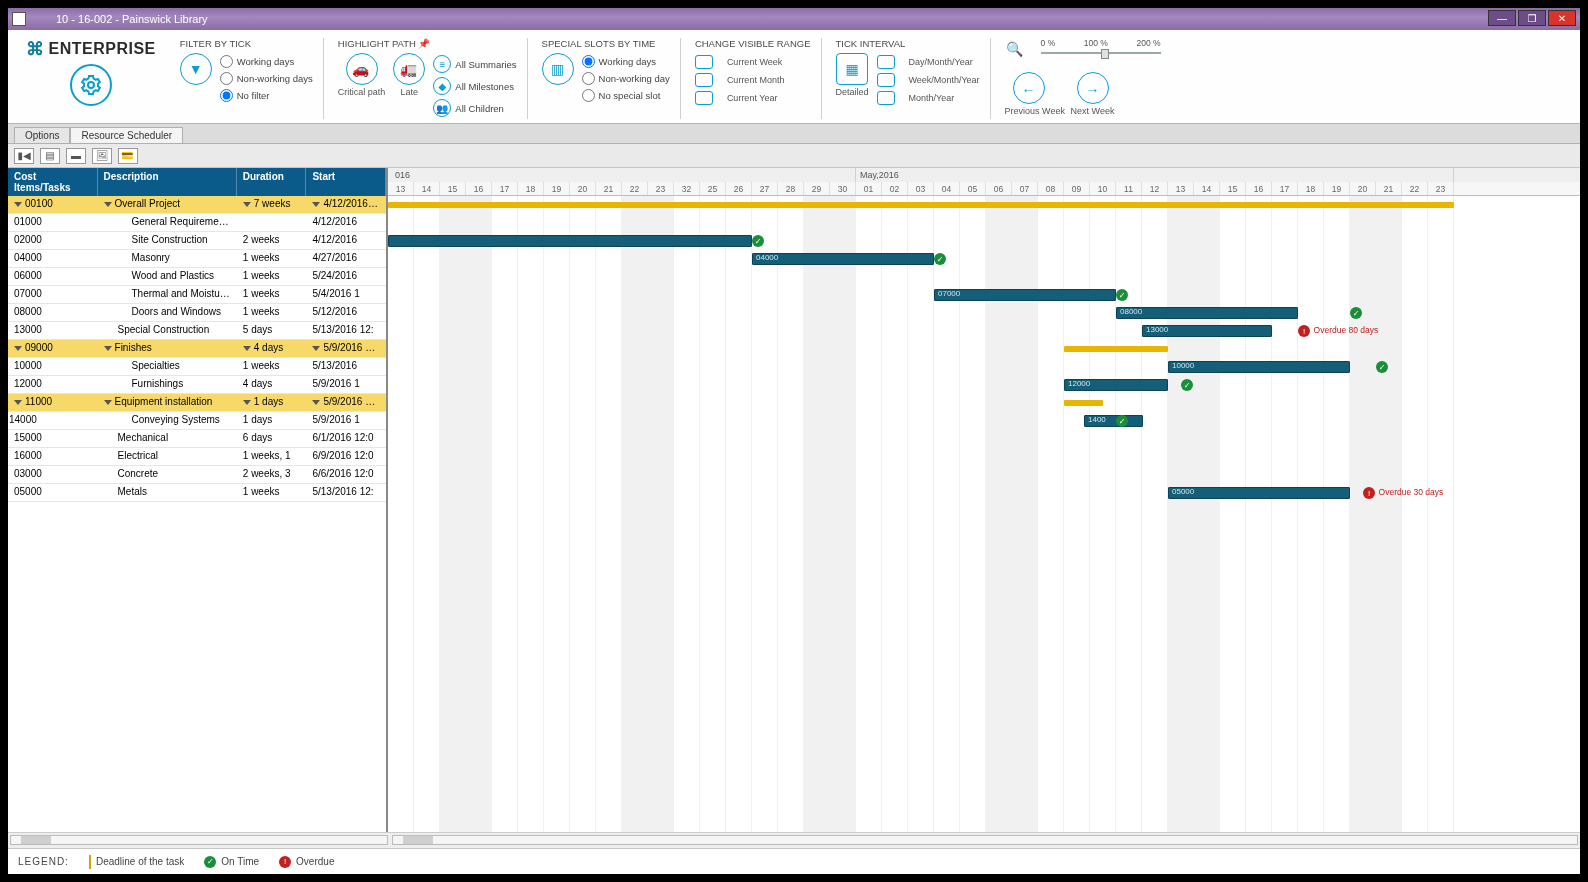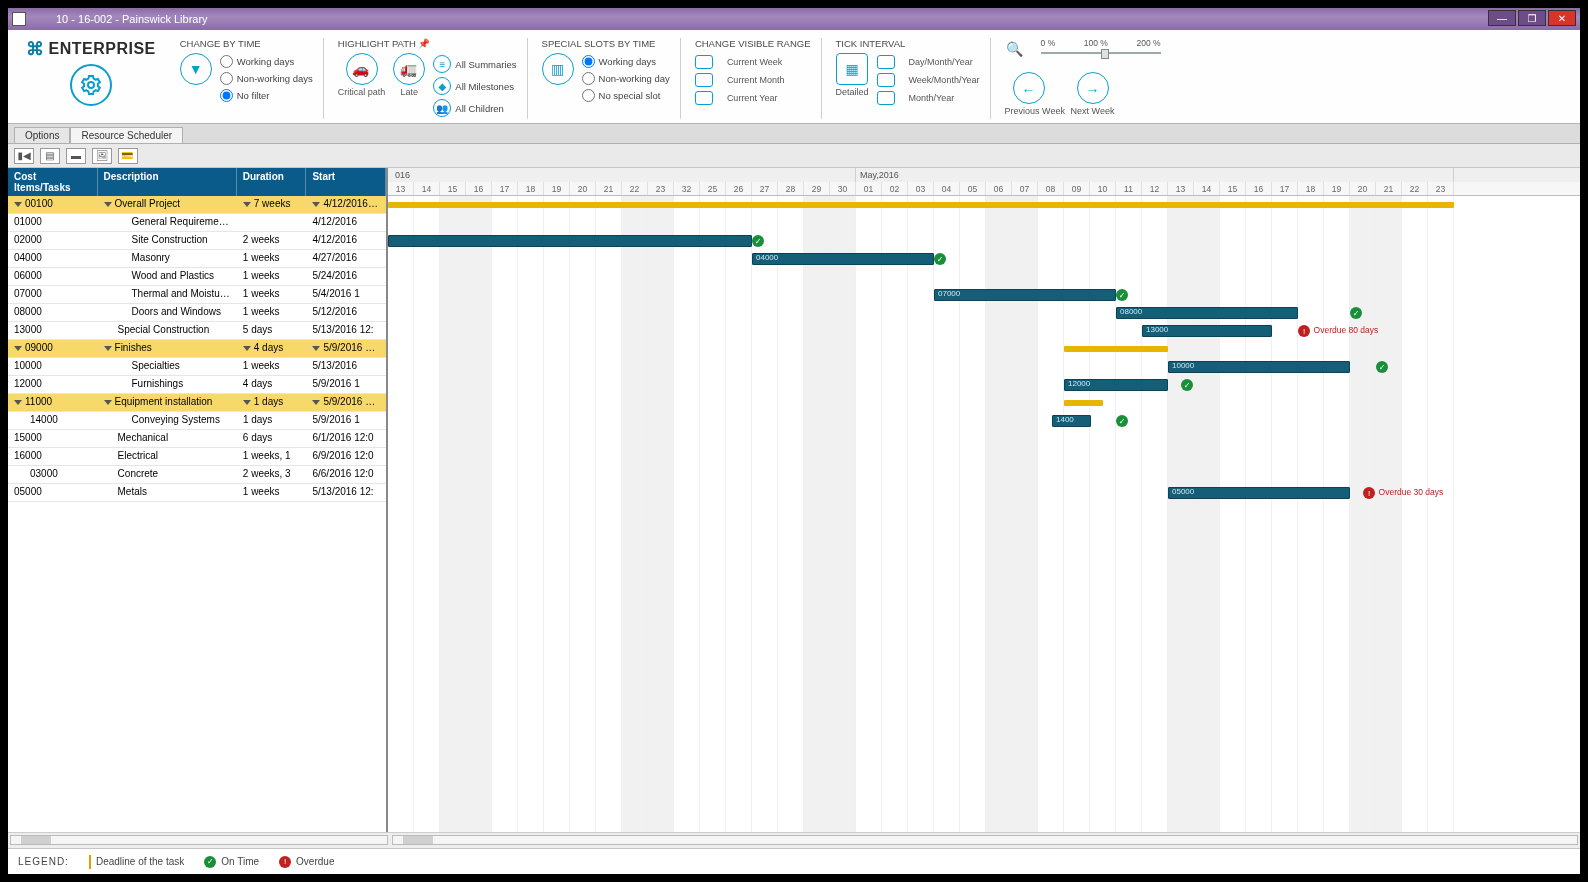--- a/index.html
+++ b/index.html
@@ -106,21 +106,21 @@
       </div>
       <div class="gear">
         <svg viewBox="0 0 24 24" fill="none" stroke="#0a9ecf" stroke-width="2">
             <circle cx="12" cy="12" r="3"></circle>
             <path d="M19 12a7 7 0 0 0-.1-1.2l2-1.5-2-3.4-2.3.9a7 7 0 0 0-2-1.2L14 3h-4l-.6 2.6a7 7 0 0 0-2 1.2l-2.3-.9-2 3.4 2 1.5A7 7 0 0 0 5 12a7 7 0 0 0 .1 1.2l-2 1.5 2 3.4 2.3-.9a7 7 0 0 0 2 1.2L10 21h4l.6-2.6a7 7 0 0 0 2-1.2l2.3.9 2-3.4-2-1.5A7 7 0 0 0 19 12z"></path>
           </svg>
       </div>
     </div>
 
     <div class="group">
-      <div class="group-title">CHANGE BY TIME</div>
+      <div class="group-title">FILTER BY TICK</div>
       <div class="group-body">
         <div class="icon-col">
           <div class="circle-icon">▼</div>
         </div>
         <div class="radio-list" id="filter-radios">
             <label><input type="radio" name="fr" style=""> Working days</label>
             <label><input type="radio" name="fr" style=""> Non-working days</label>
             <label><input type="radio" name="fr" checked="" style=""> No filter</label>
           </div>
       </div>
@@ -332,39 +332,39 @@
               <div class="c2">4 days</div>
               <div class="c3">5/9/2016 1</div>
             </div>
             <div class="row lvl0">
               <div class="c0" style="padding-left:6px"><span class="caret"></span>11000</div>
               <div class="c1" style="padding-left:6px"><span class="caret"></span>Equipment installation</div>
               <div class="c2"><span class="caret"></span>1 days</div>
               <div class="c3"><span class="caret"></span>5/9/2016 12:0</div>
             </div>
             <div class="row">
-              <div class="c0" style="padding-left:22px">14000</div>
+              <div class="c0" style="padding-left:1px">14000</div>
               <div class="c1" style="padding-left:34px">Conveying Systems</div>
               <div class="c2">1 days</div>
               <div class="c3">5/9/2016 1</div>
             </div>
             <div class="row">
               <div class="c0" style="padding-left:6px">15000</div>
               <div class="c1" style="padding-left:20px">Mechanical</div>
               <div class="c2">6 days</div>
               <div class="c3">6/1/2016 12:0</div>
             </div>
             <div class="row">
               <div class="c0" style="padding-left:6px">16000</div>
               <div class="c1" style="padding-left:20px">Electrical</div>
               <div class="c2">1 weeks, 1</div>
               <div class="c3">6/9/2016 12:0</div>
             </div>
             <div class="row">
-              <div class="c0" style="padding-left:22px">03000</div>
+              <div class="c0" style="padding-left:6px">03000</div>
               <div class="c1" style="padding-left:20px">Concrete</div>
               <div class="c2">2 weeks, 3</div>
               <div class="c3">6/6/2016 12:0</div>
             </div>
             <div class="row">
               <div class="c0" style="padding-left:6px">05000</div>
               <div class="c1" style="padding-left:20px">Metals</div>
               <div class="c2">1 weeks</div>
               <div class="c3">5/13/2016 12:</div>
             </div>
@@ -512,21 +512,21 @@
               <div class="grow" style="top: 180px;">
                 <div class="bar" style="left: 676px; width: 104px;">
                   <span class="lbl">12000</span>
                 </div>
                 <div class="dot green" style="left: 793px;">✓</div>
               </div>
               <div class="grow" style="top: 198px;">
                 <div class="bar sum" style="left: 676px; width: 39px;"></div>
               </div>
               <div class="grow" style="top: 216px;">
-                <div class="bar" style="left: 664px; width: 39px;">
+                <div class="bar" style="left: 696px; width: 59px;">
                   <span class="lbl">1400</span>
                 </div>
                 <div class="dot green" style="left: 728px;">✓</div>
               </div>
               <div class="grow" style="top: 234px;"></div>
               <div class="grow" style="top: 252px;"></div>
               <div class="grow" style="top: 270px;"></div>
               <div class="grow" style="top: 288px;">
                 <div class="bar" style="left: 780px; width: 182px;">
                   <span class="lbl">05000</span>

